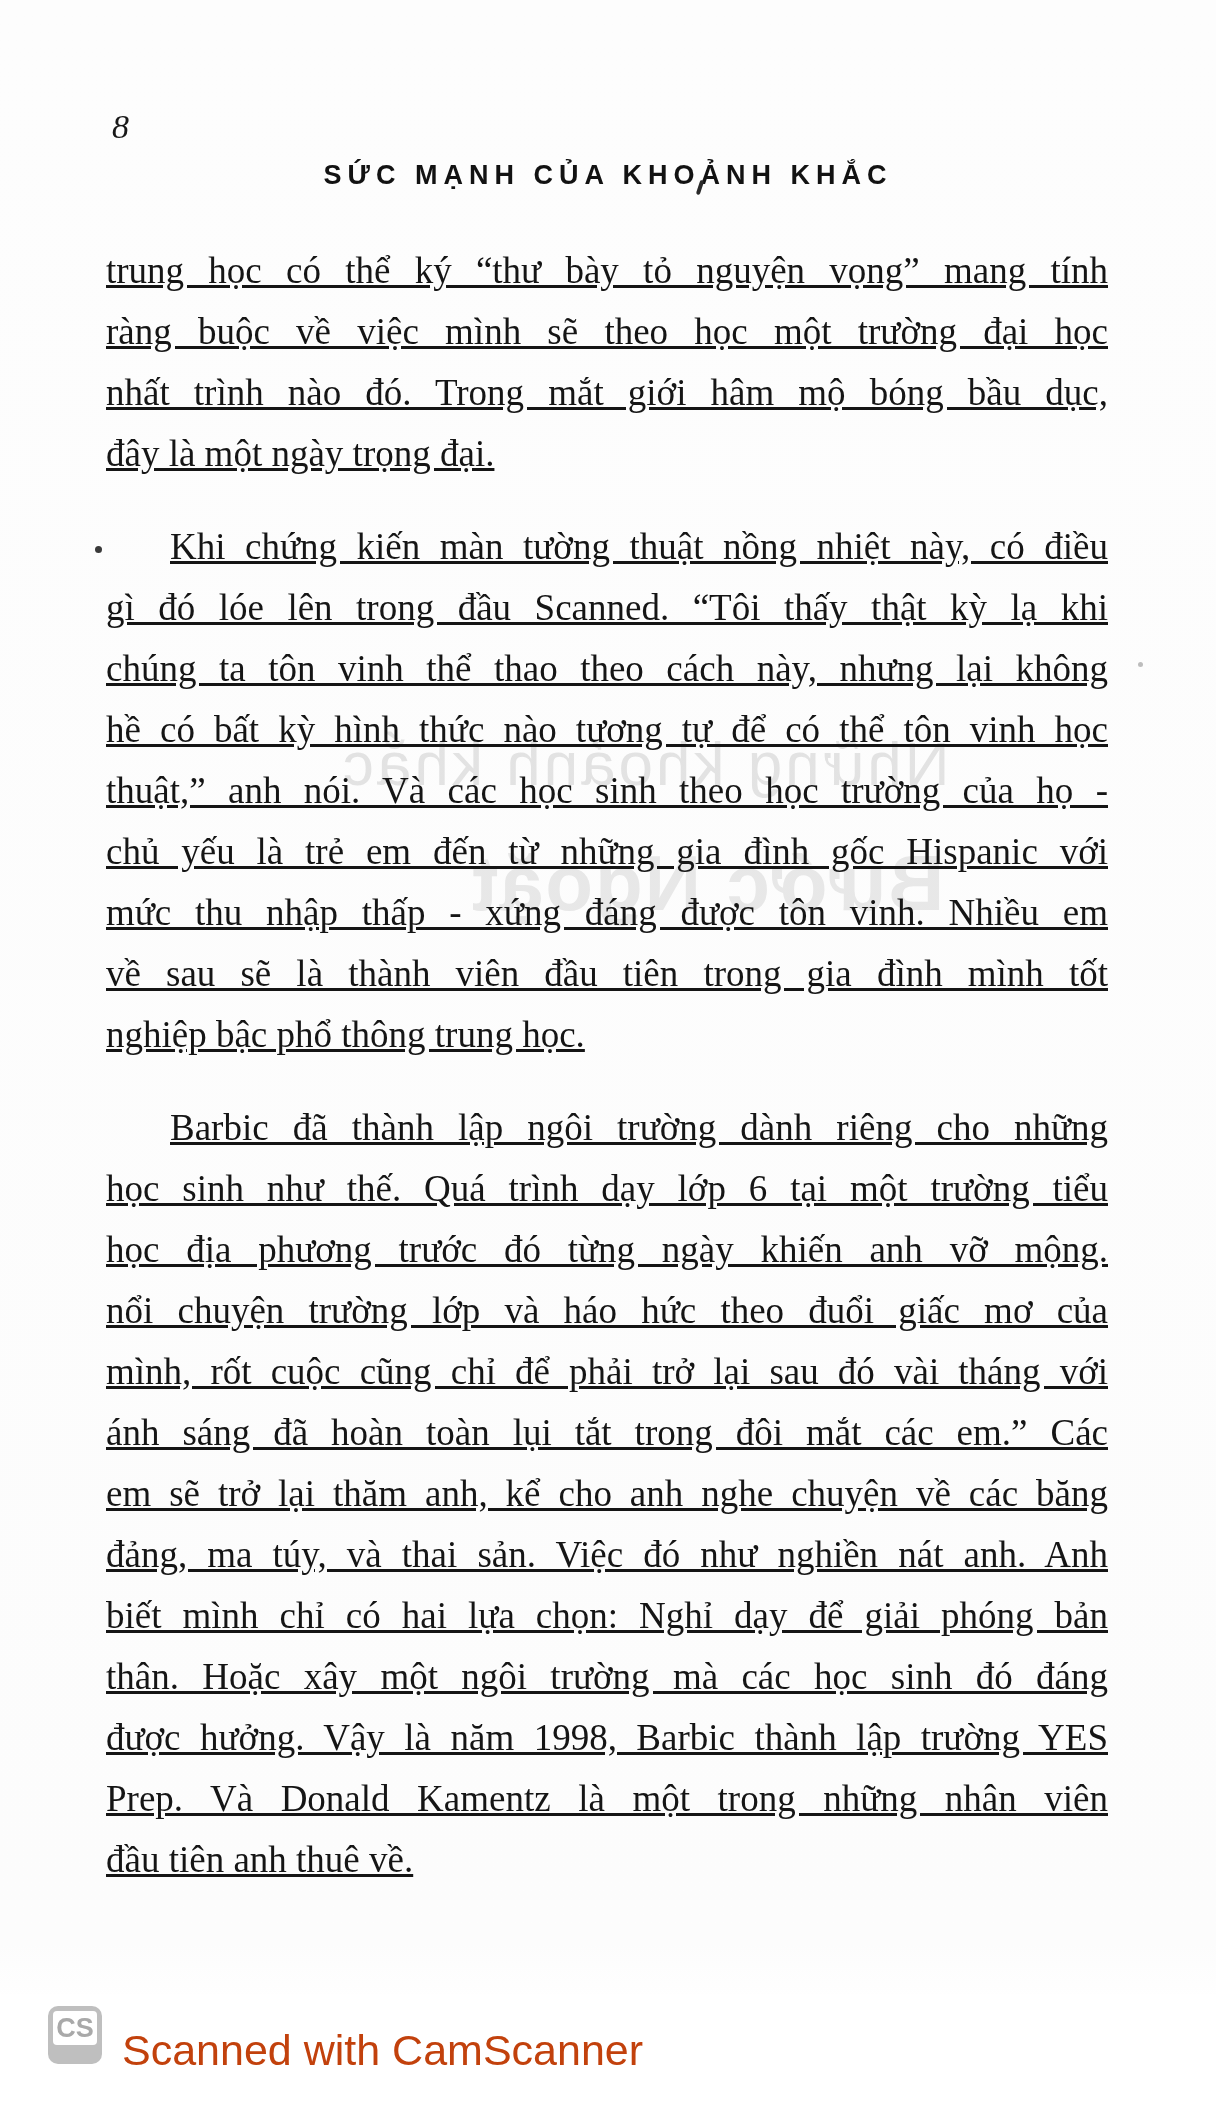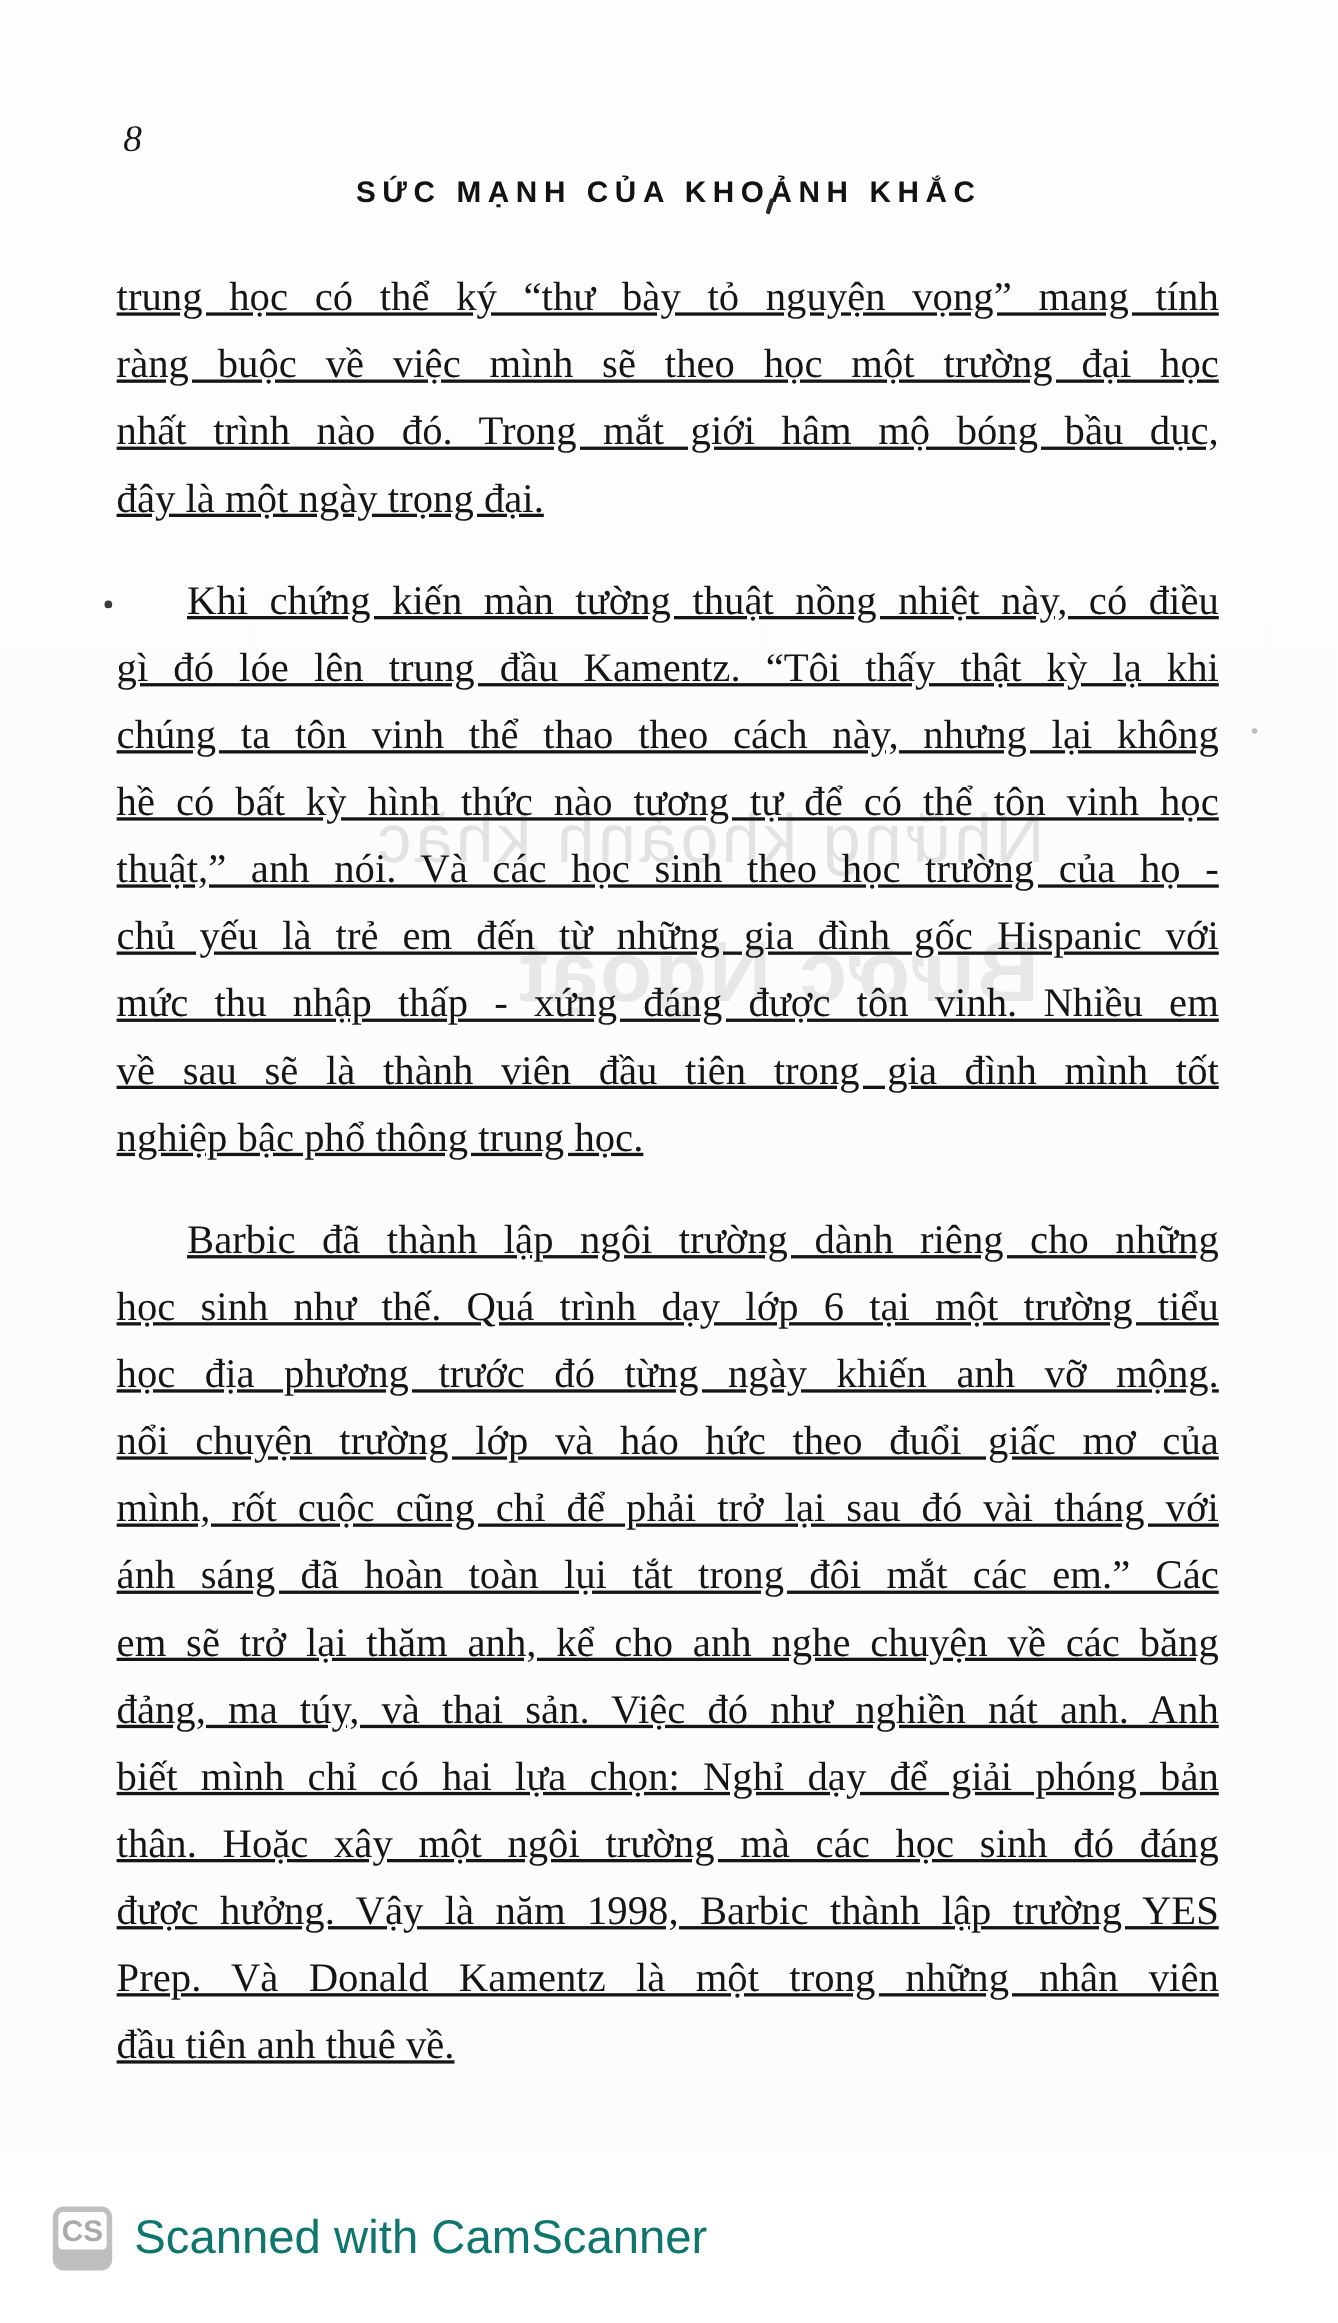--- a/index.html
+++ b/index.html
@@ -111,24 +111,24 @@
     border-radius: 4px;
     display: flex; align-items: center; justify-content: center;
     font-family: "Liberation Sans", sans-serif;
     font-weight: bold;
     font-size: 27px;
     color: #a9a9a9;
     letter-spacing: 0px;
   }
   .footer-label {
     position: absolute;
-    left: 122px; top: 16px;
+    left: 122px; top: 32px;
     font-family: "Liberation Sans", sans-serif;
     font-size: 43px;
-    color: #0f766e;
+    color: #c2410c;
     white-space: nowrap;
   }
 </style>
 </head>
 <body>
 
 <div class="page">
 
   <div class="page-number">8</div>
 
@@ -145,21 +145,21 @@
 
   <div class="body-text" id="body-text">
       <div class="paragraph">
         <div class="line first">trung học có thể ký “thư bày tỏ nguyện vọng” mang tính</div>
         <div class="line">ràng buộc về việc mình sẽ theo học một trường đại học</div>
         <div class="line">nhất trình nào đó. Trong mắt giới hâm mộ bóng bầu dục,</div>
         <div class="line last">đây là một ngày trọng đại.</div>
       </div>
       <div class="paragraph indented">
         <div class="line first">Khi chứng kiến màn tường thuật nồng nhiệt này, có điều</div>
-        <div class="line">gì đó lóe lên trung đầu Kamentz. “Tôi thấy thật kỳ lạ khi</div>
+        <div class="line">gì đó lóe lên trong đầu Scanned. “Tôi thấy thật kỳ lạ khi</div>
         <div class="line">chúng ta tôn vinh thể thao theo cách này, nhưng lại không</div>
         <div class="line">hề có bất kỳ hình thức nào tương tự để có thể tôn vinh học</div>
         <div class="line">thuật,” anh nói. Và các học sinh theo học trường của họ -</div>
         <div class="line">chủ yếu là trẻ em đến từ những gia đình gốc Hispanic với</div>
         <div class="line">mức thu nhập thấp - xứng đáng được tôn vinh. Nhiều em</div>
         <div class="line">về sau sẽ là thành viên đầu tiên trong gia đình mình tốt</div>
         <div class="line last">nghiệp bậc phổ thông trung học.</div>
       </div>
       <div class="paragraph indented">
         <div class="line first">Barbic đã thành lập ngôi trường dành riêng cho những</div>

